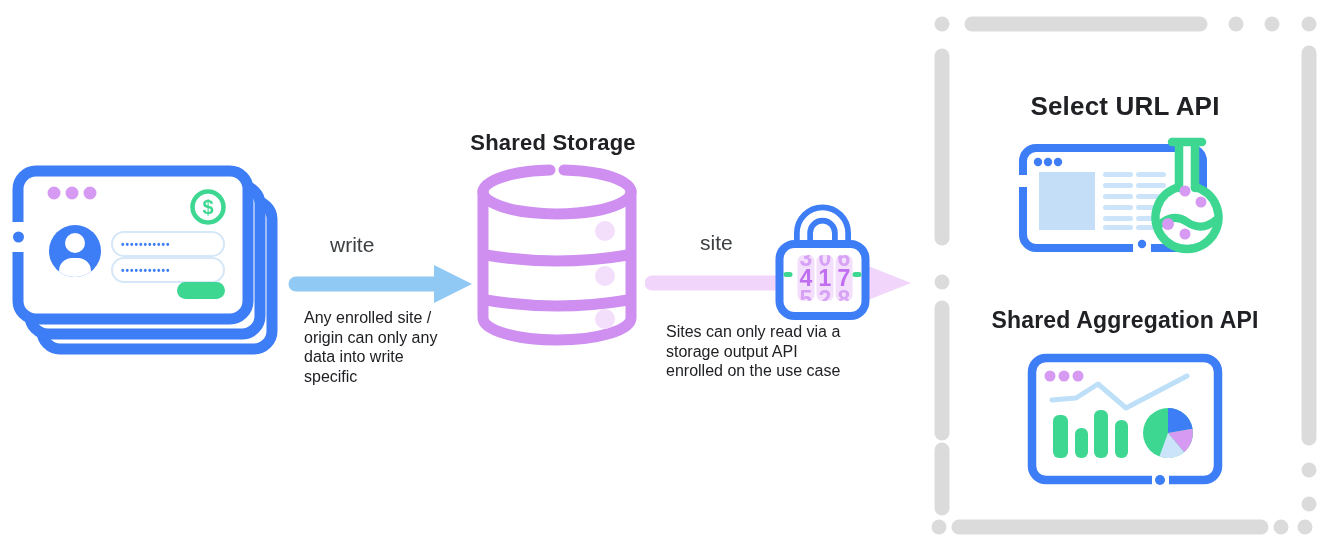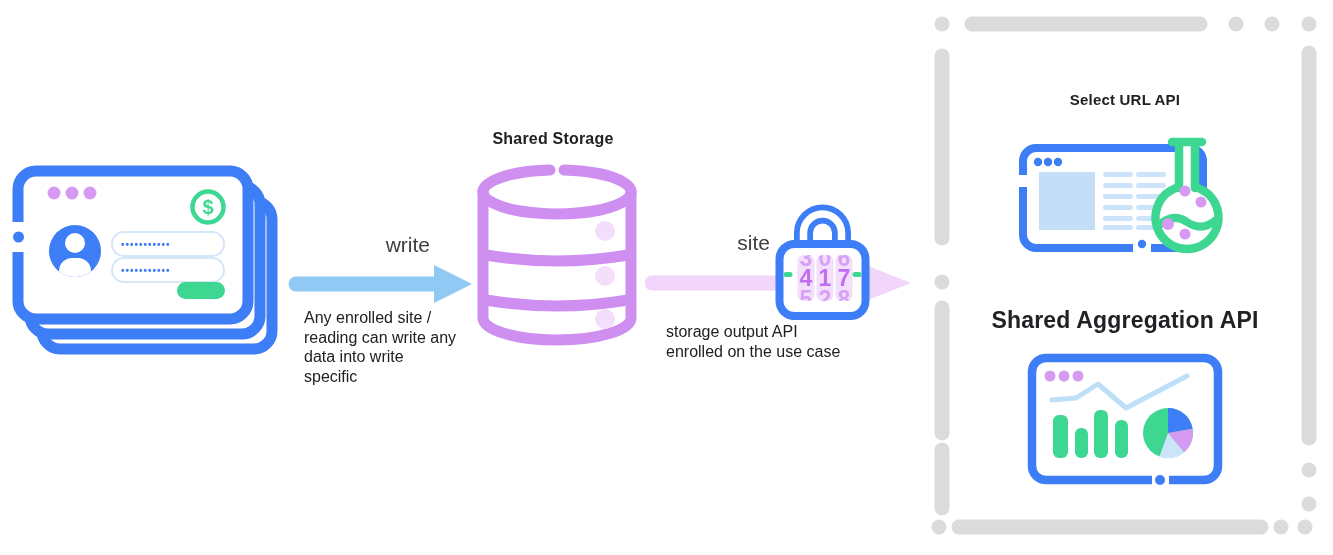--- a/index.html
+++ b/index.html
@@ -1,20 +1,20 @@
 <!DOCTYPE html>
 <html style="--blue: #3D7DF6; --blue-light: #90C9F4; --blue-faint: #C3DEF6; --blue-lines: #CBE4F9; --blue-line: #BEDFF8; --green: #3ED792; --purple: #CE8FF0; --purple-faint: #F3DEFB; --purple-dot: #D79AF2; --purple-digit: #BF6FF0; --pink-arrow: #F1D5FA; --gray-dash: #DBDBDB; --ink: #202124; --label: #3C4043; --field-border: #D6E7F8;"><head>
 <meta charset="utf-8">
 <style>
   html,body{margin:0;padding:0;background:#fff;}
   #stage{position:relative;width:1333px;height:555px;background:#fff;overflow:hidden;
          font-family:"Liberation Sans",sans-serif;color:var(--ink,#202124);}
   .abs{position:absolute;}
   .title{font-weight:700;color:var(--ink,#202124);text-align:center;letter-spacing:.2px;}
-  .flow-label{font-size:21px;color:var(--label,#3C4043);text-align:right;}
+  .flow-label{font-size:21px;color:var(--label,#3C4043);text-align:left;}
   .caption{font-size:16px;line-height:19.5px;color:var(--ink,#202124);}
   svg text{font-family:"Liberation Sans",sans-serif;}
   
   .fW{fill:#fff}.fN{fill:none}
   .sBlue{stroke:var(--blue,#3D7DF6)}.fBlue{fill:var(--blue,#3D7DF6)}
   .sGreen{stroke:var(--green,#3ED792)}.fGreen{fill:var(--green,#3ED792)}
   .sPurple{stroke:var(--purple,#CE8FF0)}
   .fPurpleFaint{fill:var(--purple-faint,#F3DEFB)}
   .fPurpleDot{fill:var(--purple-dot,#D79AF2)}
   .fDigit{fill:var(--purple-digit,#BF6FF0)}
@@ -73,44 +73,45 @@
     <rect x="169" y="124" width="48" height="17" rx="8.5" class="fGreen"></rect>
   </svg>
 
   <div class="abs flow-label" style="left:330px;top:233px;width:100px">write</div>
   <svg class="abs" style="left:288px;top:260px" width="192" height="46" viewBox="0 0 192 46">
     <line x1="8" y1="24" x2="150" y2="24" class="sBlueLight" stroke-width="15" stroke-linecap="round"></line>
     <polygon points="146,5 184,24 146,43" class="fBlueLight"></polygon>
   </svg>
   <div class="abs caption" style="left:304px;top:308px;width:190px">
     <div>Any enrolled site /</div>
-    <div>reading can write any</div>
+    <div>origin can only any</div>
     <div>data into write</div>
     <div>specific</div>
   </div>
 
-  <div class="abs title" style="left:428px;top:130px;width:250px;font-size:16px">Shared Storage</div>
+  <div class="abs title" style="left:428px;top:130px;width:250px;font-size:22px">Shared Storage</div>
   <svg class="abs" style="left:470px;top:160px" width="180" height="200" viewBox="0 0 180 200">
     <g class="fN sPurple" stroke-width="11" stroke-linecap="round">
       <path d="M 94 10 A 74 22 0 1 1 80 10"></path>
       <path d="M 13 31 L 13 158 A 74 22 0 0 0 161 158 L 161 31"></path>
       <path d="M 16 95 Q 87 107 158 95"></path>
       <path d="M 16 140 Q 87 152 158 140"></path>
     </g>
     <circle cx="135" cy="71" r="10" class="fPurpleFaint"></circle>
     <circle cx="135" cy="116" r="10" class="fPurpleFaint"></circle>
     <circle cx="135" cy="159" r="10" class="fPurpleFaint"></circle>
   </svg>
 
   <div class="abs flow-label" style="left:700px;top:231px;width:70px">site</div>
   <svg class="abs" style="left:645px;top:258px" width="272" height="48" viewBox="0 0 272 48">
     <line x1="7" y1="25" x2="222" y2="25" class="sPink" stroke-width="15" stroke-linecap="round"></line>
     <polygon points="218,6 266,25 218,44" class="fPink"></polygon>
   </svg>
   <div class="abs caption" style="left:666px;top:322px;width:250px">
+    <div>Sites can only read via a</div>
     <div>storage output API</div>
     <div>enrolled on the use case</div>
   </div>
 
   <svg class="abs" style="left:770px;top:195px" width="105" height="130" viewBox="0 0 105 130">
     <g>
       <path d="M 33.5 58 V 38 A 19 19 0 0 1 71.5 38 V 58" class="fN sBlue" stroke-width="19" stroke-linecap="round"></path>
       <path d="M 33.5 58 V 38 A 19 19 0 0 1 71.5 38 V 58" class="fN sWhite" stroke-width="7.5"></path>
     </g>
     <rect x="9.5" y="49" width="86" height="72" rx="15" class="fW sBlue" stroke-width="8"></rect>
@@ -155,21 +156,21 @@
       <circle cx="356" cy="517" r="7.5" stroke="none"></circle>
       <circle cx="380" cy="517" r="7.5" stroke="none"></circle>
 
       <line x1="17" y1="46" x2="17" y2="228"></line>
       <circle cx="17" cy="272" r="7.5" stroke="none"></circle>
       <line x1="17" y1="298" x2="17" y2="423"></line>
       <line x1="17" y1="440" x2="17" y2="498"></line>
     </g>
   </svg>
 
-  <div class="abs title" style="left:1000px;top:91px;width:250px;font-size:15px">Select URL API</div>
+  <div class="abs title" style="left:1000px;top:91px;width:250px;font-size:26px">Select URL API</div>
   <svg class="abs" style="left:1015px;top:135px" width="235" height="130" viewBox="0 0 235 130">
     <g>
       <rect x="8" y="13" width="180" height="100" rx="13" class="fW sBlue" stroke-width="8"></rect>
       <rect x="0" y="40" width="16" height="12" class="fW"></rect>
       <circle cx="23" cy="27" r="4.2" class="fBlue"></circle>
       <circle cx="33" cy="27" r="4.2" class="fBlue"></circle>
       <circle cx="43" cy="27" r="4.2" class="fBlue"></circle>
       <rect x="24" y="37" width="56" height="58" class="fBlueFaint"></rect>
       <g class="fBlueLines">
         <rect x="88" y="37" width="30" height="5" rx="2.5"></rect>

